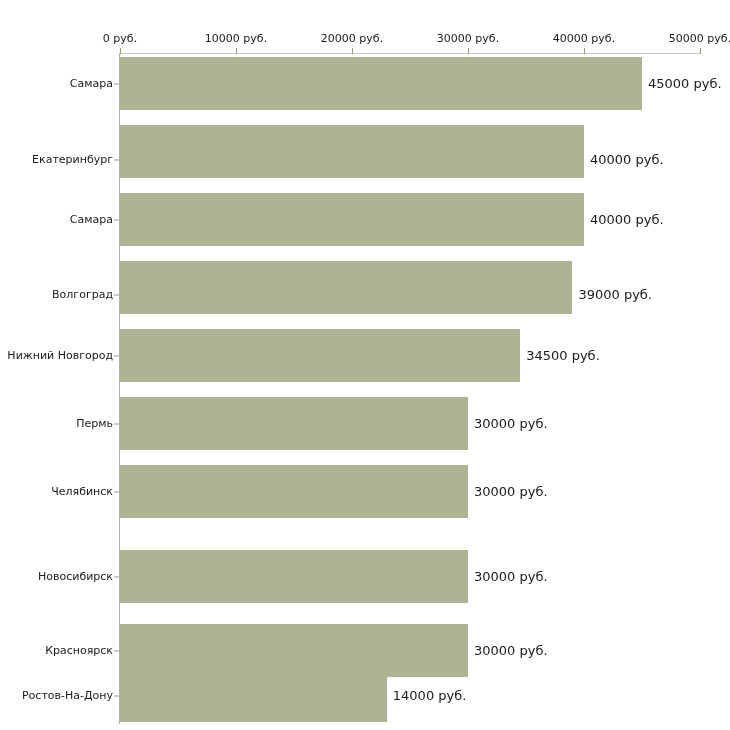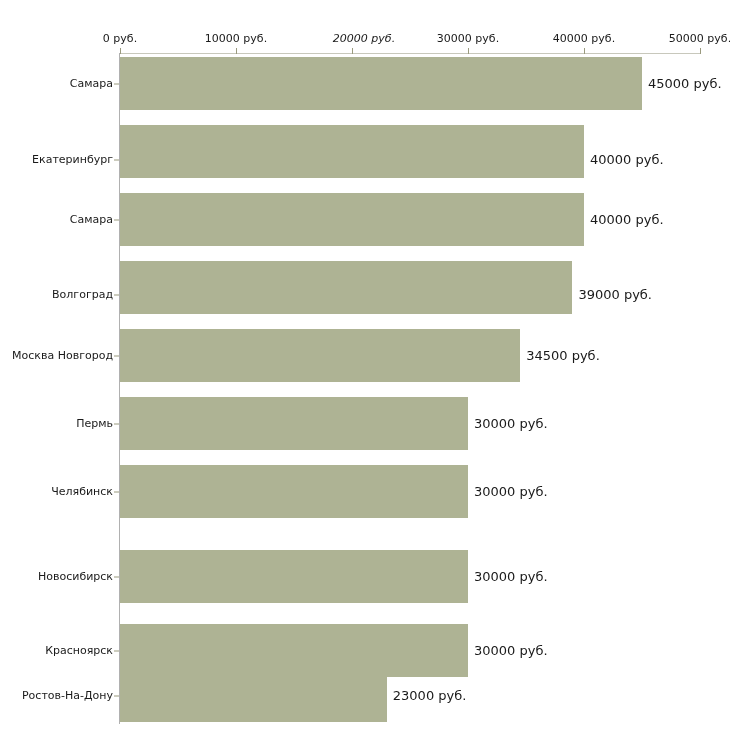--- a/index.html
+++ b/index.html
@@ -115,21 +115,21 @@
 <div id="chart-root">
 
   <div class="plot-top-border"></div>
   <div class="axis-line-y"></div>
 
   <div class="xaxis" id="xaxis">
       <div class="xtick-label" style="left: 120px;">0 руб.</div>
       <div class="xtick-mark" style="left: 120px;"></div>
       <div class="xtick-label" style="left: 236px;">10000 руб.</div>
       <div class="xtick-mark" style="left: 236px;"></div>
-      <div class="xtick-label" style="left: 364px; font-style: italic;">20000 руб.</div>
+      <div class="xtick-label" style="left: 352px;">20000 руб.</div>
       <div class="xtick-mark" style="left: 352px;"></div>
       <div class="xtick-label" style="left: 468px;">30000 руб.</div>
       <div class="xtick-mark" style="left: 468px;"></div>
       <div class="xtick-label" style="left: 584px;">40000 руб.</div>
       <div class="xtick-mark" style="left: 584px;"></div>
       <div class="xtick-label" style="left: 700px;">50000 руб.</div>
       <div class="xtick-mark" style="left: 700px;"></div>
     </div>
 
   <div id="bars-container">
@@ -151,21 +151,21 @@
         <div class="bar" style="width: 464px; height: 53px; background: rgb(174, 179, 148);"></div>
         <div class="bar-value" style="left: 590px;">40000 руб.</div>
       </div>
       <div class="bar-row" style="top: 237px; height: 67px;">
         <div class="cat-label-wrap">Волгоград</div>
         <div class="ytick-mark"></div>
         <div class="bar" style="width: 452.4px; height: 53px; background: rgb(174, 179, 148);"></div>
         <div class="bar-value" style="left: 578.4px;">39000 руб.</div>
       </div>
       <div class="bar-row" style="top: 305px; height: 53px;">
-        <div class="cat-label-wrap">Москва Новгород</div>
+        <div class="cat-label-wrap">Нижний Новгород</div>
         <div class="ytick-mark"></div>
         <div class="bar" style="width: 400.2px; height: 53px; background: rgb(174, 179, 148);"></div>
         <div class="bar-value" style="left: 526.2px; text-align: right;">34500 руб.</div>
       </div>
       <div class="bar-row" style="top: 373px; height: 53px;">
         <div class="cat-label-wrap">Пермь</div>
         <div class="ytick-mark"></div>
         <div class="bar" style="width: 348px; height: 53px; background: rgb(174, 179, 148);"></div>
         <div class="bar-value" style="left: 474px;">30000 руб.</div>
       </div>
@@ -184,17 +184,17 @@
       <div class="bar-row" style="top: 600px; height: 53px;">
         <div class="cat-label-wrap">Красноярск</div>
         <div class="ytick-mark"></div>
         <div class="bar" style="width: 348px; height: 53px; background: rgb(174, 179, 148);"></div>
         <div class="bar-value" style="left: 474px;">30000 руб.</div>
       </div>
       <div class="bar-row" style="top: 645px; height: 53px;">
         <div class="cat-label-wrap">Ростов-На-Дону</div>
         <div class="ytick-mark"></div>
         <div class="bar" style="width: 266.8px; height: 53px; background: rgb(174, 179, 148);"></div>
-        <div class="bar-value" style="left: 392.8px;">23000 руб.</div>
+        <div class="bar-value" style="left: 392.8px;">14000 руб.</div>
       </div>
     </div>
 
 </div>
 
 </body></html>

